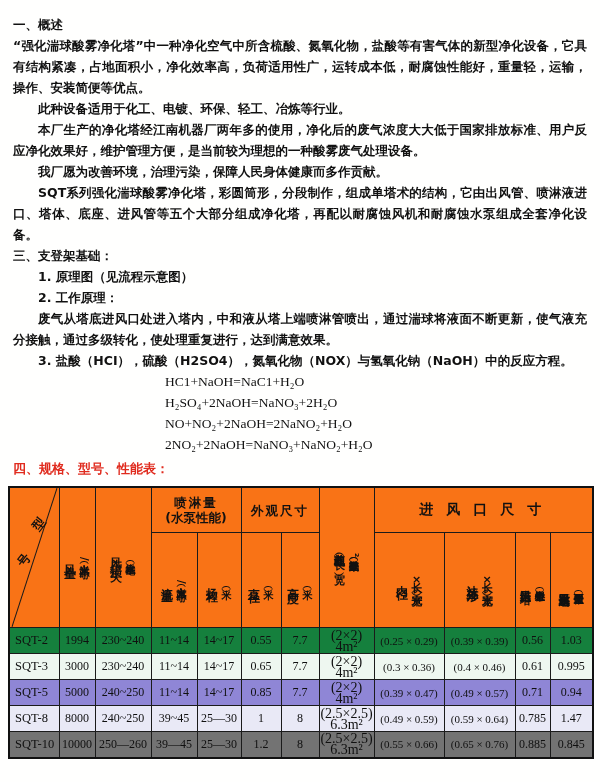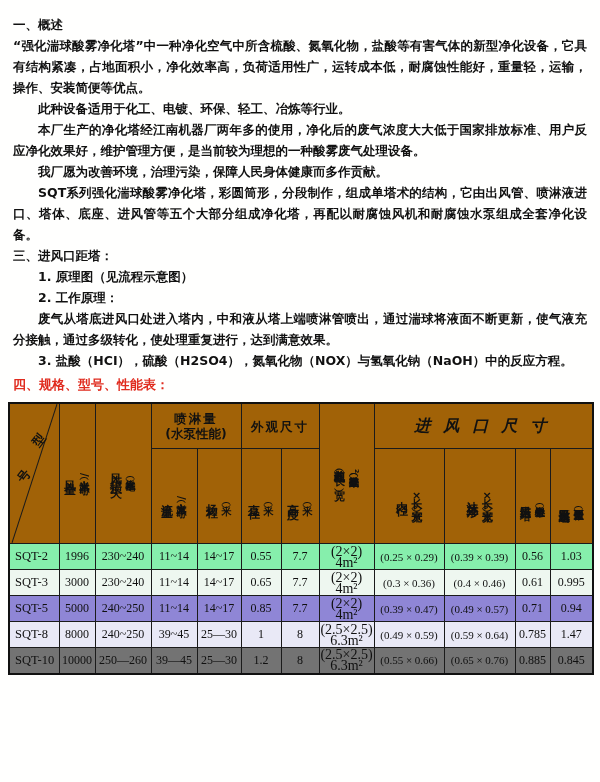--- a/index.html
+++ b/index.html
@@ -15,25 +15,25 @@
   .eqs{margin:0 0 0 152px;font-family:"Liberation Serif","DejaVu Serif",serif;}
   .eqs p.eq{margin:0;font-size:13.5px;line-height:21px;font-weight:400;}
   
   .sec4{color:#e02b1e;font-weight:700;font-size:13px;line-height:20px;margin:4px 0 7px 0;}
   
   table.spec{
     border-collapse:collapse;table-layout:fixed;width:584px;margin-left:-5px;
     border:2px solid #111;
   }
   .spec th,.spec td{border:1px solid #1b1b1b;padding:0;overflow:hidden;}
-  .spec thead th{background:#a16207;font-weight:700;vertical-align:middle;text-align:center;}
+  .spec thead th{background:#f97316;font-weight:700;vertical-align:middle;text-align:center;}
   .spec thead tr.r1 th{height:44px;}
   .spec thead tr.r2 th{height:94px;}
   .gh{font-size:12.5px;line-height:15px;letter-spacing:2px;}
-  .gh-inlet{font-size:16px;letter-spacing:13px;padding-left:7px;font-style:italic;}
+  .gh-inlet{font-size:14px;letter-spacing:13px;padding-left:7px;}
   
   .vt{display:inline-block;writing-mode:vertical-lr;text-orientation:mixed;
       text-align:center;line-height:15px;max-height:132px;}
   .vt .lbl{display:block;font-size:12px;letter-spacing:4px;font-weight:700;}
   .vt .unit{display:block;font-size:10px;letter-spacing:0;font-weight:600;}
   
   .corner{position:relative;}
   .corner svg.diag{position:absolute;left:0;top:0;width:100%;height:100%;}
   .corner svg.diag line{stroke:#1b1b1b;stroke-width:1.6;}
   .corner .c-top{position:absolute;top:20%;left:47%;transform:rotate(-52deg);font-size:12.5px;font-weight:700;}
@@ -53,27 +53,33 @@
 
 <div class="page">
 
   <section class="doc" id="doc">
       <p class="para">一、概述</p>
       <p class="para">“强化湍球酸雾净化塔”中一种净化空气中所含梳酸、氮氧化物，盐酸等有害气体的新型净化设备，它具有结构紧凑，占地面积小，净化效率高，负荷适用性广，运转成本低，耐腐蚀性能好，重量轻，运输，操作、安装简便等优点。</p>
       <p class="para ind">此种设备适用于化工、电镀、环保、轻工、冶炼等行业。</p>
       <p class="para ind">本厂生产的净化塔经江南机器厂两年多的使用，净化后的废气浓度大大低于国家排放标准、用户反应净化效果好，维护管理方便，是当前较为理想的一种酸雾废气处理设备。</p>
       <p class="para ind">我厂愿为改善环境，治理污染，保障人民身体健康而多作贡献。</p>
       <p class="para ind">SQT系列强化湍球酸雾净化塔，彩圆筒形，分段制作，组成单塔术的结构，它由出风管、喷淋液进口、塔体、底座、进风管等五个大部分组成净化塔，再配以耐腐蚀风机和耐腐蚀水泵组成全套净化设备。</p>
-      <p class="para">三、进风口距塔：</p>
+      <p class="para">三、支登架基础：</p>
       <p class="para ind">1. 原理图（见流程示意图）</p>
       <p class="para ind">2. 工作原理：</p>
       <p class="para ind">废气从塔底进风口处进入塔内，中和液从塔上端喷淋管喷出，通过湍球将液面不断更新，使气液充分接触，通过多级转化，使处理重复进行，达到满意效果。</p>
       <p class="para ind">3. 盐酸（HCI），硫酸（H2SO4），氮氧化物（NOX）与氢氧化钠（NaOH）中的反应方程。</p>
     </section>
 
+  <section class="eqs" id="eqs">
+      <p class="eq">HC1+NaOH=NaC1+H₂O</p>
+      <p class="eq">H₂SO₄+2NaOH=NaNO₃+2H₂O</p>
+      <p class="eq">NO+NO₂+2NaOH=2NaNO₂+H₂O</p>
+      <p class="eq">2NO₂+2NaOH=NaNO₃+NaNO₂+H₂O</p>
+    </section>
 
   <div class="sec4">四、规格、型号、性能表：</div>
 
   <table class="spec">
     <colgroup>
       <col style="width:50px">
         <col style="width:36px">
         <col style="width:56px">
       <col style="width:46px">
         <col style="width:44px">
@@ -168,23 +174,23 @@
         </th>
         <th>
           <div class="vt">
             <span class="lbl" style="letter-spacing:0;font-size:11px;">进风口距塔底座</span>
             <span class="unit">平面位置（米）</span>
           </div>
         </th>
       </tr>
     </thead>
     <tbody id="tbody">
-        <tr style="background: #86efac;">
+        <tr style="background: #15803d;">
           <td class="model-cell">SQT-2</td>
-          <td>1996</td>
+          <td>1994</td>
           <td>230~240</td>
           <td>11~14</td>
           <td>14~17</td>
           <td>0.55</td>
           <td>7.7</td>
           <td class="two-line">(2×2)
 4m²</td>
           <td>(0.25 × 0.29)</td>
           <td>(0.39 × 0.39)</td>
           <td>0.56</td>

